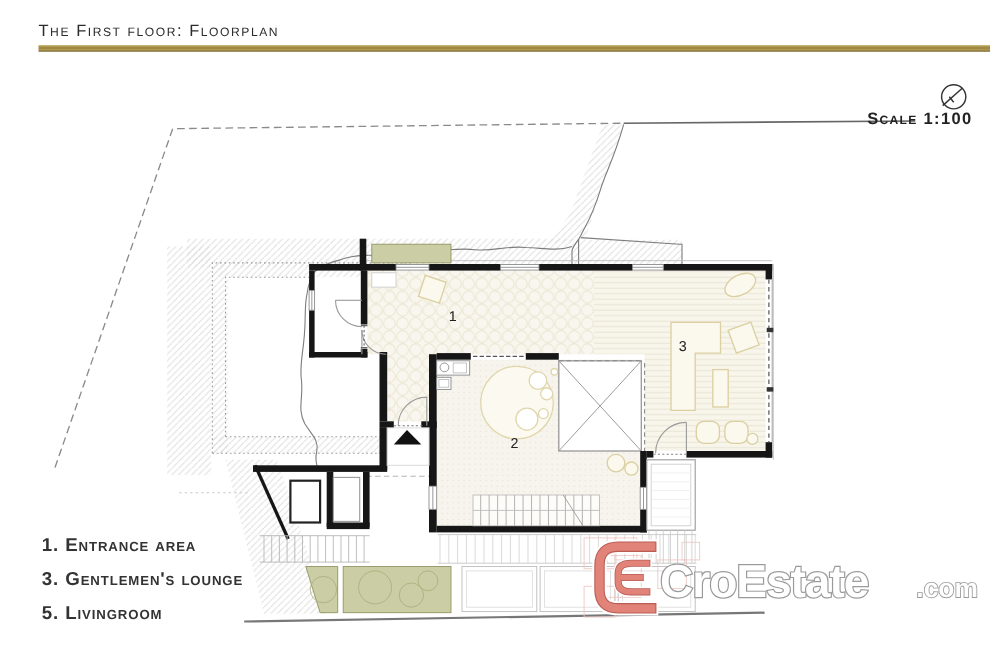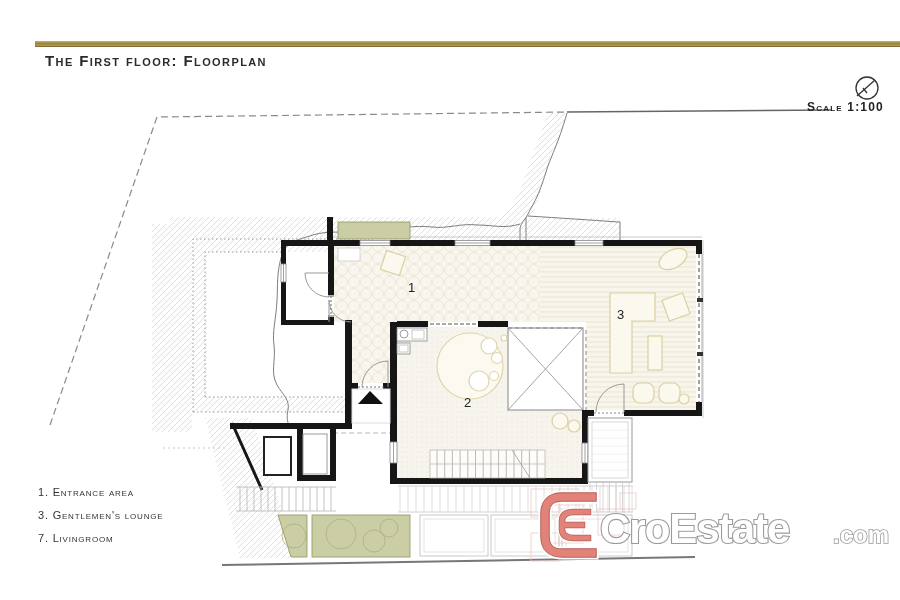--- a/index.html
+++ b/index.html
@@ -2,36 +2,36 @@
 <html><head>
 <meta charset="utf-8">
 <style>
   html,body{margin:0;padding:0;}
   body{
     width:900px;height:600px;position:relative;overflow:hidden;
     background:#ffffff;
     font-family:"Liberation Sans", sans-serif;
   }
   .title{
-    position:absolute;left:45px;top:20px;
-    font-size:15px;font-weight:700;color:#2b2b2b;
-    font-variant:small-caps;letter-spacing:1.4px;margin-top:32px;
+    position:absolute;left:35px;top:20px;
+    font-size:15px;font-weight:400;color:#2b2b2b;
+    font-variant:small-caps;letter-spacing:1.4px;
   }
   .goldbar{
     position:absolute;left:35px;top:41px;width:865px;height:6px;
     background:linear-gradient(to bottom,#c7b269 0%,#96803a 45%,#b59d52 70%,#6f5d28 100%);
   }
   .scale-label{
     position:absolute;right:16px;top:100px;
-    font-size:12px;font-weight:700;color:#222;
+    font-size:15px;font-weight:700;color:#222;
     font-variant:small-caps;letter-spacing:1.2px;text-align:center;
   }
   .legend{position:absolute;left:38px;top:486px;}
   .legend-item{
-    font-size:11px;font-weight:400;color:#333;
+    font-size:17px;font-weight:700;color:#333;
     font-variant:small-caps;letter-spacing:0.8px;
     margin-bottom:11px;white-space:nowrap;
   }
   .room-num{
     position:absolute;font-size:13px;color:#222;font-weight:400;
   }
   #plan-svg{position:absolute;left:0;top:0;}
 </style>
 </head>
 <body>
@@ -298,14 +298,14 @@
 
 <div class="scale-label">Scale 1:100</div>
 
 <div class="room-num" style="left:408px;top:280px;">1</div>
 <div class="room-num" style="left:464px;top:395px;">2</div>
 <div class="room-num" style="left:617px;top:307px;">3</div>
 
 <div class="legend">
   <div class="legend-item">1. Entrance area</div>
   <div class="legend-item">3. Gentlemen's lounge</div>
-  <div class="legend-item">7. Livingroom</div>
+  <div class="legend-item">5. Livingroom</div>
 </div>
 
 </body></html>

